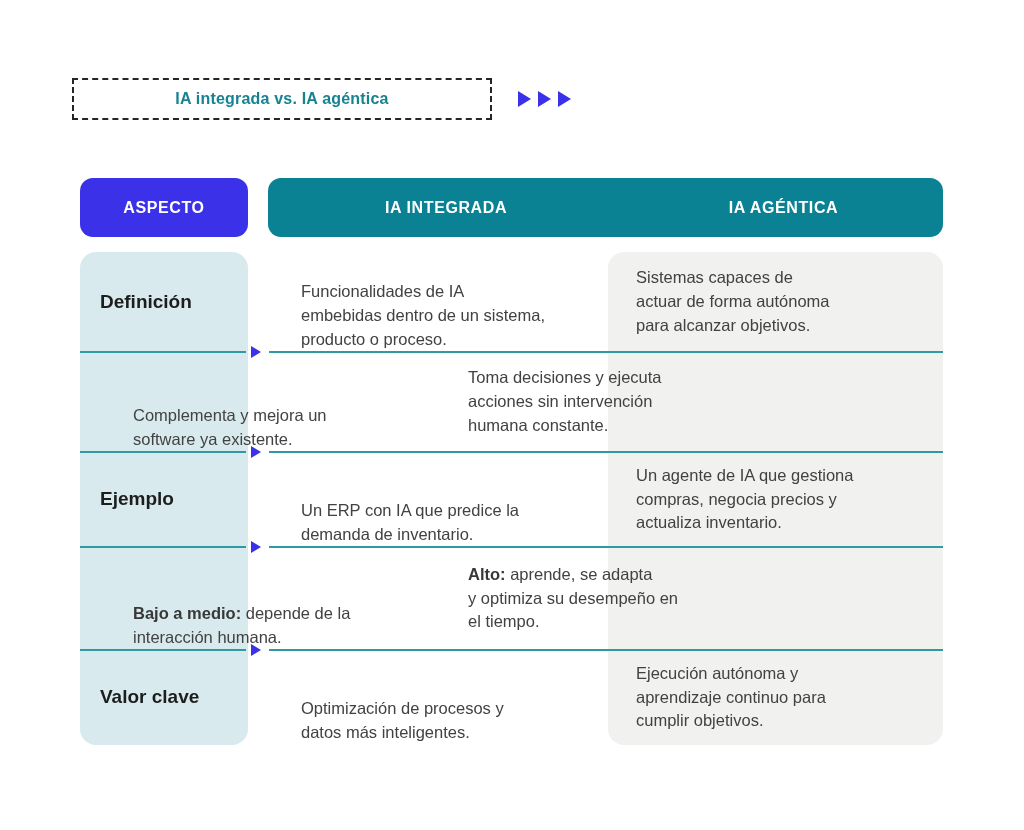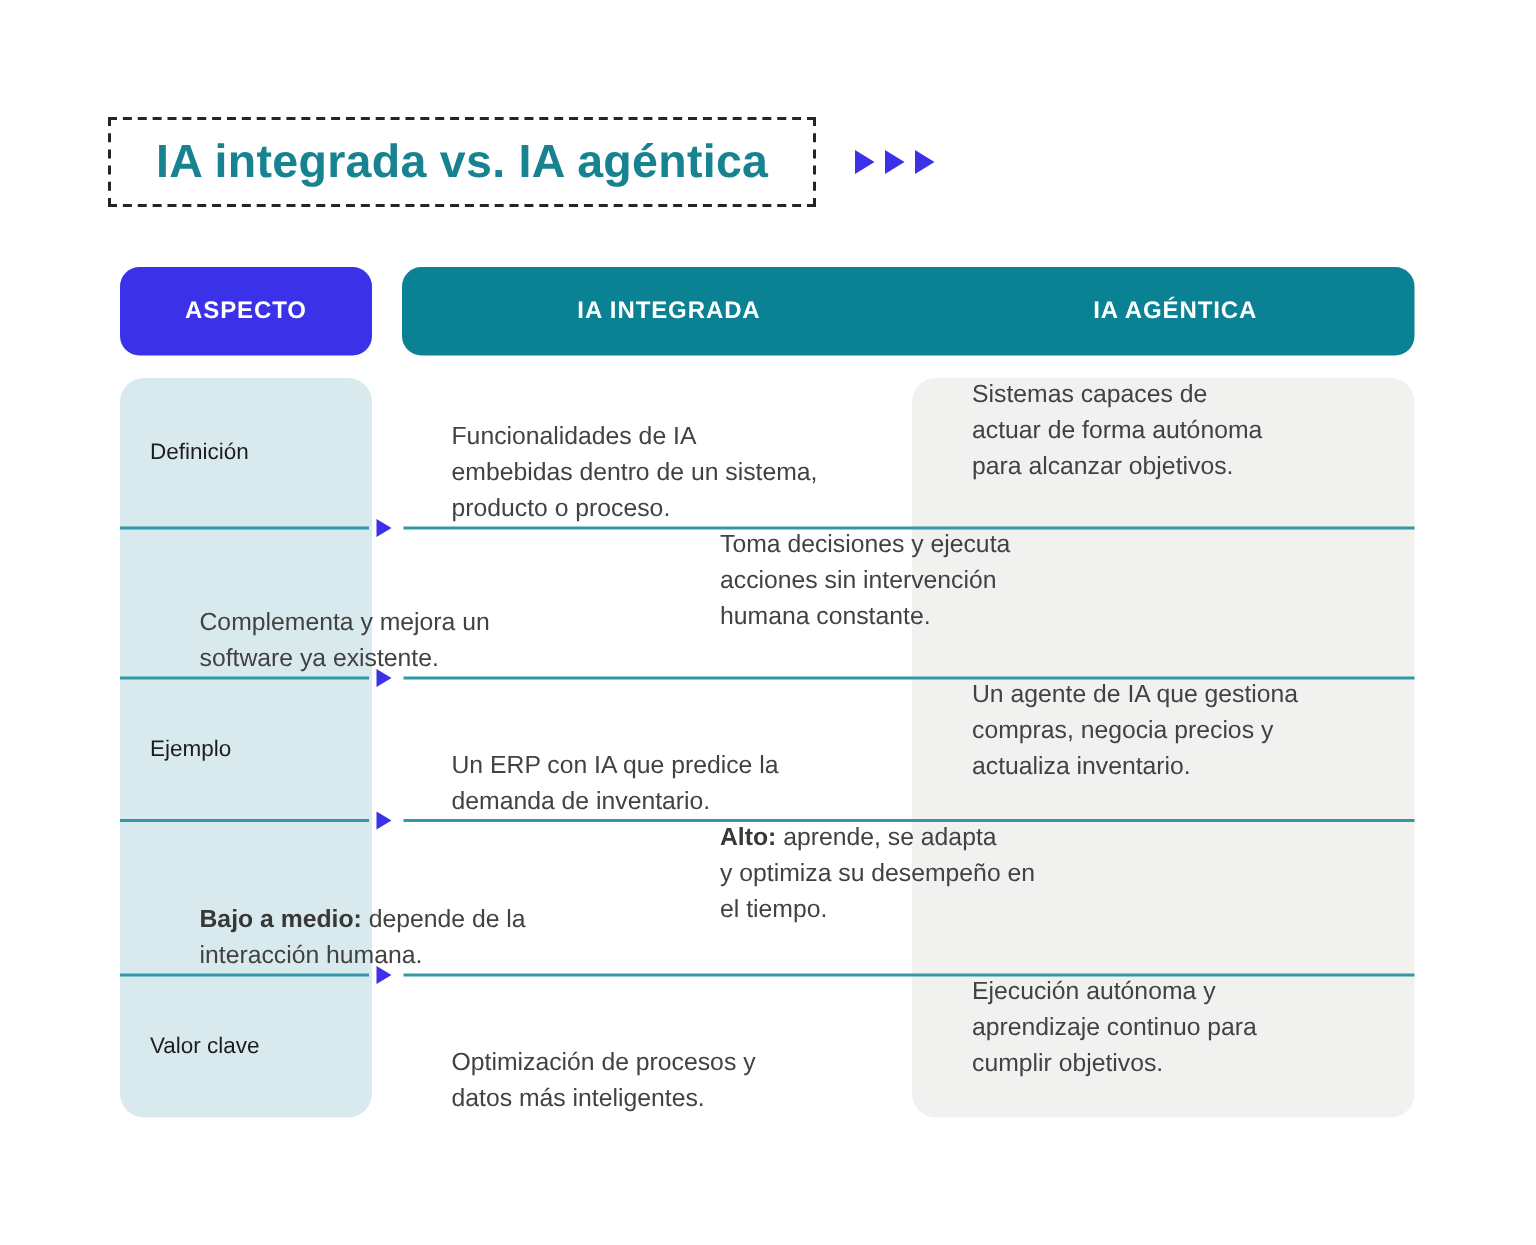--- a/index.html
+++ b/index.html
@@ -19,21 +19,21 @@
     font-family:"Liberation Sans","DejaVu Sans",sans-serif;overflow:hidden;
   }
 
   
   .title-wrap{position:absolute;left:72px;top:78px;display:flex;align-items:center;gap:26px;}
   .title-box{
     border:2px dashed #252525;
     padding:10px 30px;min-width:420px;text-align:center;
   }
   .page-title{
-    font-size:31px;font-weight:bold;color:var(--title-teal);letter-spacing:0.2px;
+    font-size:16px;font-weight:bold;color:var(--title-teal);letter-spacing:0.2px;
     white-space:nowrap;
   }
   .arrows{display:flex;gap:7px;align-items:center;}
   .tri{width:0;height:0;border-left:13px solid var(--blue);
        border-top:8px solid transparent;border-bottom:8px solid transparent;}
 
   
   .table{position:absolute;left:80px;top:178px;width:863px;}
   .thead{display:flex;gap:20px;height:59px;}
   .th-aspect{
@@ -59,29 +59,29 @@
   }
   .rows{position:relative;z-index:2;}
   .row{display:flex;}
   .row.r0{height:100px;}
   .row.r1{height:100px;}
   .row.r2{height:95px;}
   .row.r3{height:103px;}
   .row.r4{height:95px;}
   .cell-label{
     width:168px;padding:0 12px 0 20px;display:flex;align-items:center;
-    font-size:15px;font-weight:400;color:var(--ink);line-height:1.3;
+    font-size:19px;font-weight:700;color:var(--ink);line-height:1.3;
     white-space:pre-line;
   }
   .cell-mid{
     width:360px;padding:0 20px 0 53px;display:flex;align-items:flex-end;
     font-size:16.5px;color:var(--body);line-height:1.45;
   }
   .cell-right{
-    width:335px;padding:0 18px 0 40px;display:flex;align-items:flex-start;
+    width:335px;padding:0 18px 0 28px;display:flex;align-items:center;
     font-size:16.5px;color:var(--body);line-height:1.45;
   }
   .cell-mid p,.cell-right p{margin:0;white-space:pre-line;}
   .b{font-weight:bold;color:#383838;}
 
   
   .divider{position:absolute;left:0;right:0;height:0;z-index:3;}
   .divider.d0{top:100px;}
   .divider.d1{top:200px;}
   .divider.d2{top:295px;}

